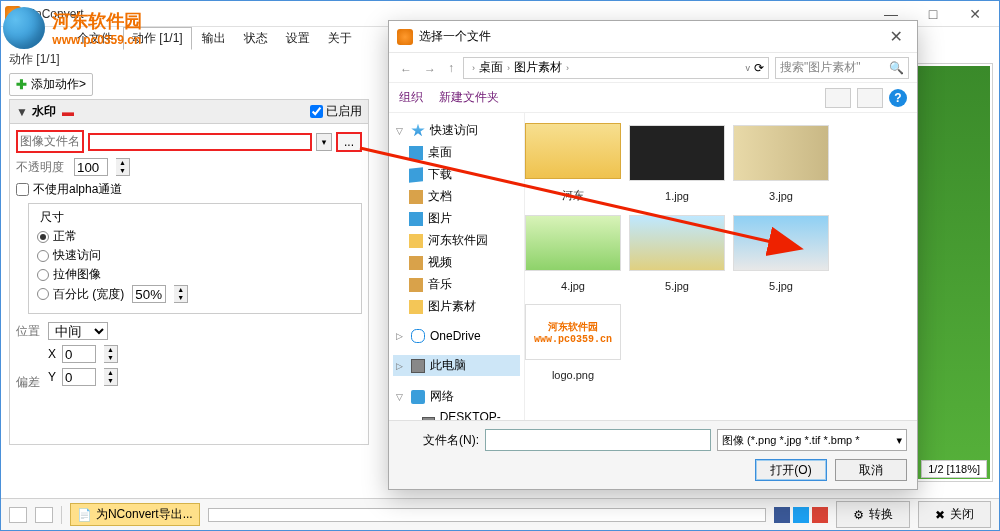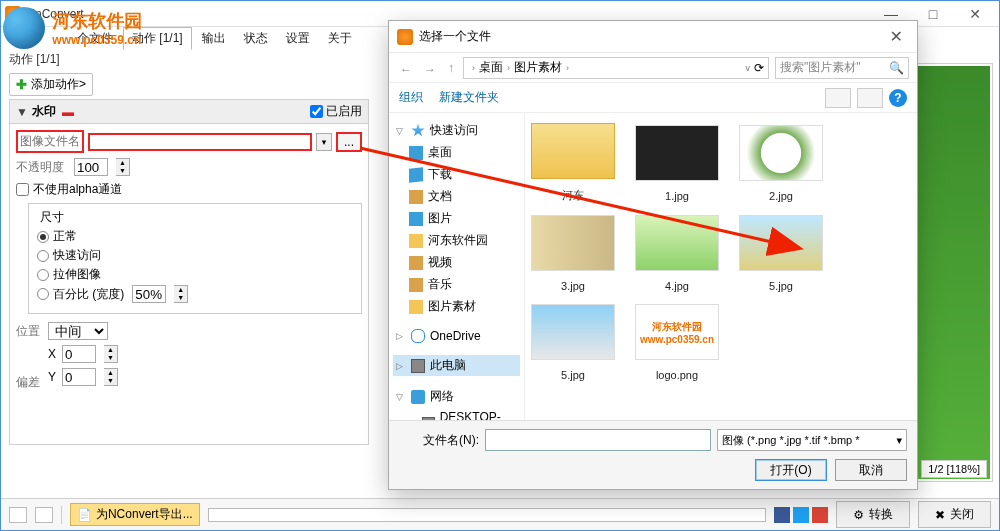--- a/index.html
+++ b/index.html
@@ -79,21 +79,21 @@
 .dialog { position:absolute; left:388px; top:20px; width:530px; height:470px; background:#fff; border:1px solid #aaa; box-shadow:0 8px 24px rgba(0,0,0,.25); z-index:20; display:flex; flex-direction:column;}
 .d-title { height:32px; display:flex; align-items:center; padding:0 8px; border-bottom:1px solid #e8e8e8;}
 .d-title .dico { width:16px;height:16px;background:radial-gradient(circle,#ff9a2e,#e07000);border-radius:3px;margin-right:6px;}
 .d-title .dclose { margin-left:auto; font-size:16px; cursor:pointer; color:#555; padding:0 6px;}
 .d-nav { height:30px; display:flex; align-items:center; gap:6px; padding:0 8px; border-bottom:1px solid #eee;}
 .d-nav .navbtn { color:#888; padding:0 3px;}
 .d-nav .path { flex:1; border:1px solid #ccc; height:22px; display:flex; align-items:center; padding:0 4px; gap:4px; font-size:12px;}
 .d-nav .path .chev { color:#777; font-size:9px;}
 .d-nav .search { width:134px; border:1px solid #ccc; height:22px; padding:0 4px; display:flex; align-items:center; gap:4px; color:#888;}
 .d-cmd { height:30px; display:flex; align-items:center; padding:0 10px; gap:16px; border-bottom:1px solid #eee;}
-.d-cmd .link { color:#0369a1; cursor:pointer;}
+.d-cmd .link { color:#701a75; cursor:pointer;}
 .d-cmd .rightctl { margin-left:auto; display:flex; align-items:center; gap:6px;}
 .d-cmd .viewbtn { width:26px;height:20px;border:1px solid #ccc;background:#f5f5f5;}
 .d-cmd .help { width:18px;height:18px;border-radius:50%;background:#1a8ae2;color:#fff;text-align:center;line-height:18px;font-weight:bold;}
 
 .d-body { flex:1; display:flex; overflow:hidden;}
 .d-side { width:136px; border-right:1px solid #eee; padding:6px 4px; overflow:auto;}
 .d-side .node { display:flex; align-items:center; gap:5px; padding:2px 3px; margin:1px 0; cursor:pointer;}
 .d-side .node.sel { background:#cde6f7;}
 .d-side .caret { width:10px; color:#777; font-size:9px;}
 .d-side .ficon { width:14px; height:14px; display:inline-block;}
@@ -104,21 +104,21 @@
 .ic-pic{background:#3a9edb;}
 .ic-folder{background:#f4c657;}
 .ic-vid{background:#d9a24a;}
 .ic-music{background:#d9a24a;}
 .ic-cloud{background:#fff;border:1px solid #1a8ae2;border-radius:40%;}
 .ic-pc{background:#888;border:1px solid #555;}
 .ic-net{background:#3a9edb;border-radius:2px;}
 
 .d-files { flex:1; padding:10px 8px; display:flex; flex-wrap:wrap; align-content:flex-start; gap:12px 24px; overflow:auto;}
 .file-item { width:80px; display:flex; flex-direction:column; align-items:center; gap:9px; cursor:pointer;justify-content:center;}
-.thumb { width:84px; height:56px; border:1px solid #ddd; background:#f6f6f6; display:flex; align-items:center; justify-content:center; font-size:9px; color:#888; overflow:hidden;}
+.thumb { width:96px; height:56px; border:1px solid #ddd; background:#f6f6f6; display:flex; align-items:center; justify-content:center; font-size:9px; color:#888; overflow:hidden;font-family:Liberation Mono, monospace;}
 .thumb.folder { background:linear-gradient(#f7df8f,#efc24e); border-color:#d9a93a;}
 .thumb.t1{background:#222;}
 .thumb.t2{background:radial-gradient(circle,#fff 40%,#7ab05a 42%,#fff 70%);} 
 .thumb.t3{background:linear-gradient(90deg,#e8d9a8,#c9b885);} 
 .thumb.t4{background:linear-gradient(#d8f3b8,#8ed26a);} 
 .thumb.t5{background:linear-gradient(#bfe8ff,#e0d080);} 
 .thumb.t6{background:linear-gradient(#8fd0f4,#e8e8e8);} 
 .thumb.logo{background:#fff; color:#f07000; font-weight:bold; font-size:10px; text-align:center;}
 .file-item .fname { font-size:11px; text-align:center; color:#222;}
 
@@ -410,24 +410,20 @@
     <div class="d-files">
       <div class="file-item">
           <div class="thumb folder"></div>
           <div class="fname">河东</div>
         </div>
       <div class="file-item">
           <div class="thumb t1"></div>
           <div class="fname">1.jpg</div>
         </div>
       <div class="file-item">
-          <div class="thumb t2"></div>
-          <div class="fname">2.jpg</div>
-        </div>
-      <div class="file-item">
           <div class="thumb t3"></div>
           <div class="fname">3.jpg</div>
         </div>
       <div class="file-item">
           <div class="thumb t4"></div>
           <div class="fname">4.jpg</div>
         </div>
       <div class="file-item">
           <div class="thumb t5"></div>
           <div class="fname">5.jpg</div>

